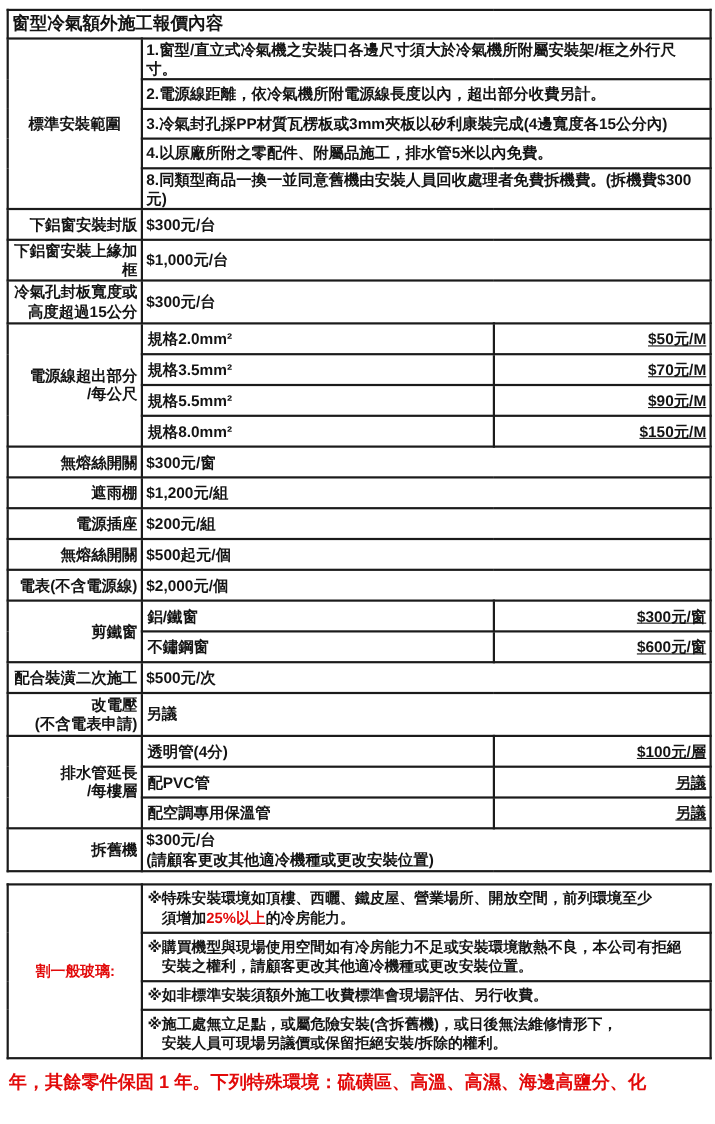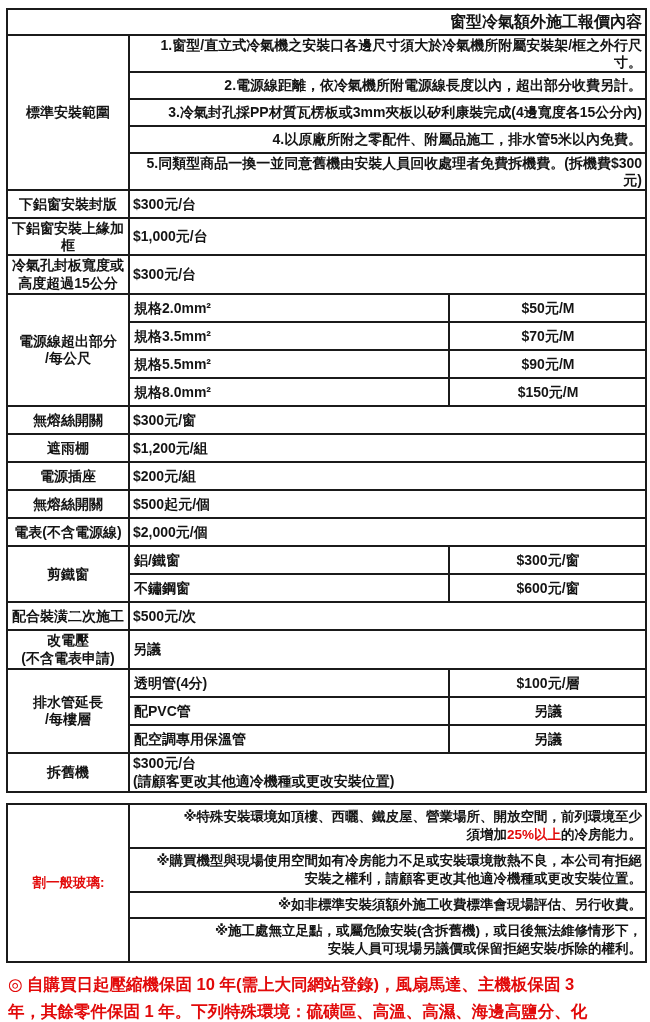--- a/index.html
+++ b/index.html
@@ -13,27 +13,26 @@
 
   table{border-collapse:collapse;table-layout:fixed;width:639px;}
   td{
     border:2px solid #1b1b1b;
     font-size:14px;
     line-height:1.18;
     padding:1px 3px;
     overflow:hidden;
     vertical-align:middle;
     word-break:break-all;
-    text-align:right;
   }
   .title-cell{font-size:16px;height:22px;padding-left:3px;}
-  .lbl{text-align:center;padding-left:3px;}
+  .lbl{text-align:right;padding-left:3px;}
   .lbl-center{text-align:center;margin-left:41px;}
   .mid{text-align:left;padding-left:4px;}
-  .price-r{text-align:center;padding-left:4px;}
+  .price-r{text-align:right;padding-left:4px;text-decoration:underline;}
   .price-c{text-align:left;}
   .row-s td{height:24px;}
   .row-std td{height:23px;}
   .two-line{line-height:1.25;}
 
   .gap{height:10px;}
 
   .notes-table td{font-size:13.5px;line-height:18px;padding:3px 3px 3px 4px;}
   .note-label{color:#e20a0a;text-align:center;font-size:14px;}
   .note-line2{padding-left:13px;}
@@ -72,21 +71,21 @@
     <tr class="row-std">
       <td colspan="2">2.電源線距離，依冷氣機所附電源線長度以內，超出部分收費另計。</td>
     </tr>
     <tr class="row-std">
       <td colspan="2">3.冷氣封孔採PP材質瓦楞板或3mm夾板以矽利康裝完成(4邊寬度各15公分內)</td>
     </tr>
     <tr class="row-std">
       <td colspan="2">4.以原廠所附之零配件、附屬品施工，排水管5米以內免費。</td>
     </tr>
     <tr class="row-std">
-      <td colspan="2">5.同類型商品一換一並同意舊機由安裝人員回收處理者免費拆機費。(拆機費$300元)</td>
+      <td colspan="2">8.同類型商品一換一並同意舊機由安裝人員回收處理者免費拆機費。(拆機費$300元)</td>
     </tr>
 
     <tr class="row-s">
       <td class="lbl">下鋁窗安裝封版</td>
       <td class="price-c" colspan="2">$300元/台</td>
     </tr>
     <tr class="row-s">
       <td class="lbl">下鋁窗安裝上緣加框</td>
       <td class="price-c" colspan="2">$1,000元/台</td>
     </tr>
@@ -216,18 +215,17 @@
     <tr>
       <td>
         <div>※施工處無立足點，或屬危險安裝(含拆舊機)，或日後無法維修情形下，</div>
         <div class="note-line2">安裝人員可現場另議價或保留拒絕安裝/拆除的權利。</div>
       </td>
     </tr>
   </tbody>
     </table>
 
   <div class="warranty">
-    <div class="wline">◎ 自購買日起壓縮機保固 10 年(需上大同網站登錄)，風扇馬達、主機板保固 3</div>
     <div class="wline">年，其餘零件保固 1 年。下列特殊環境：硫磺區、高溫、高濕、海邊高鹽分、化</div>
 
   </div>
 
 </div>
 
 </body></html>

